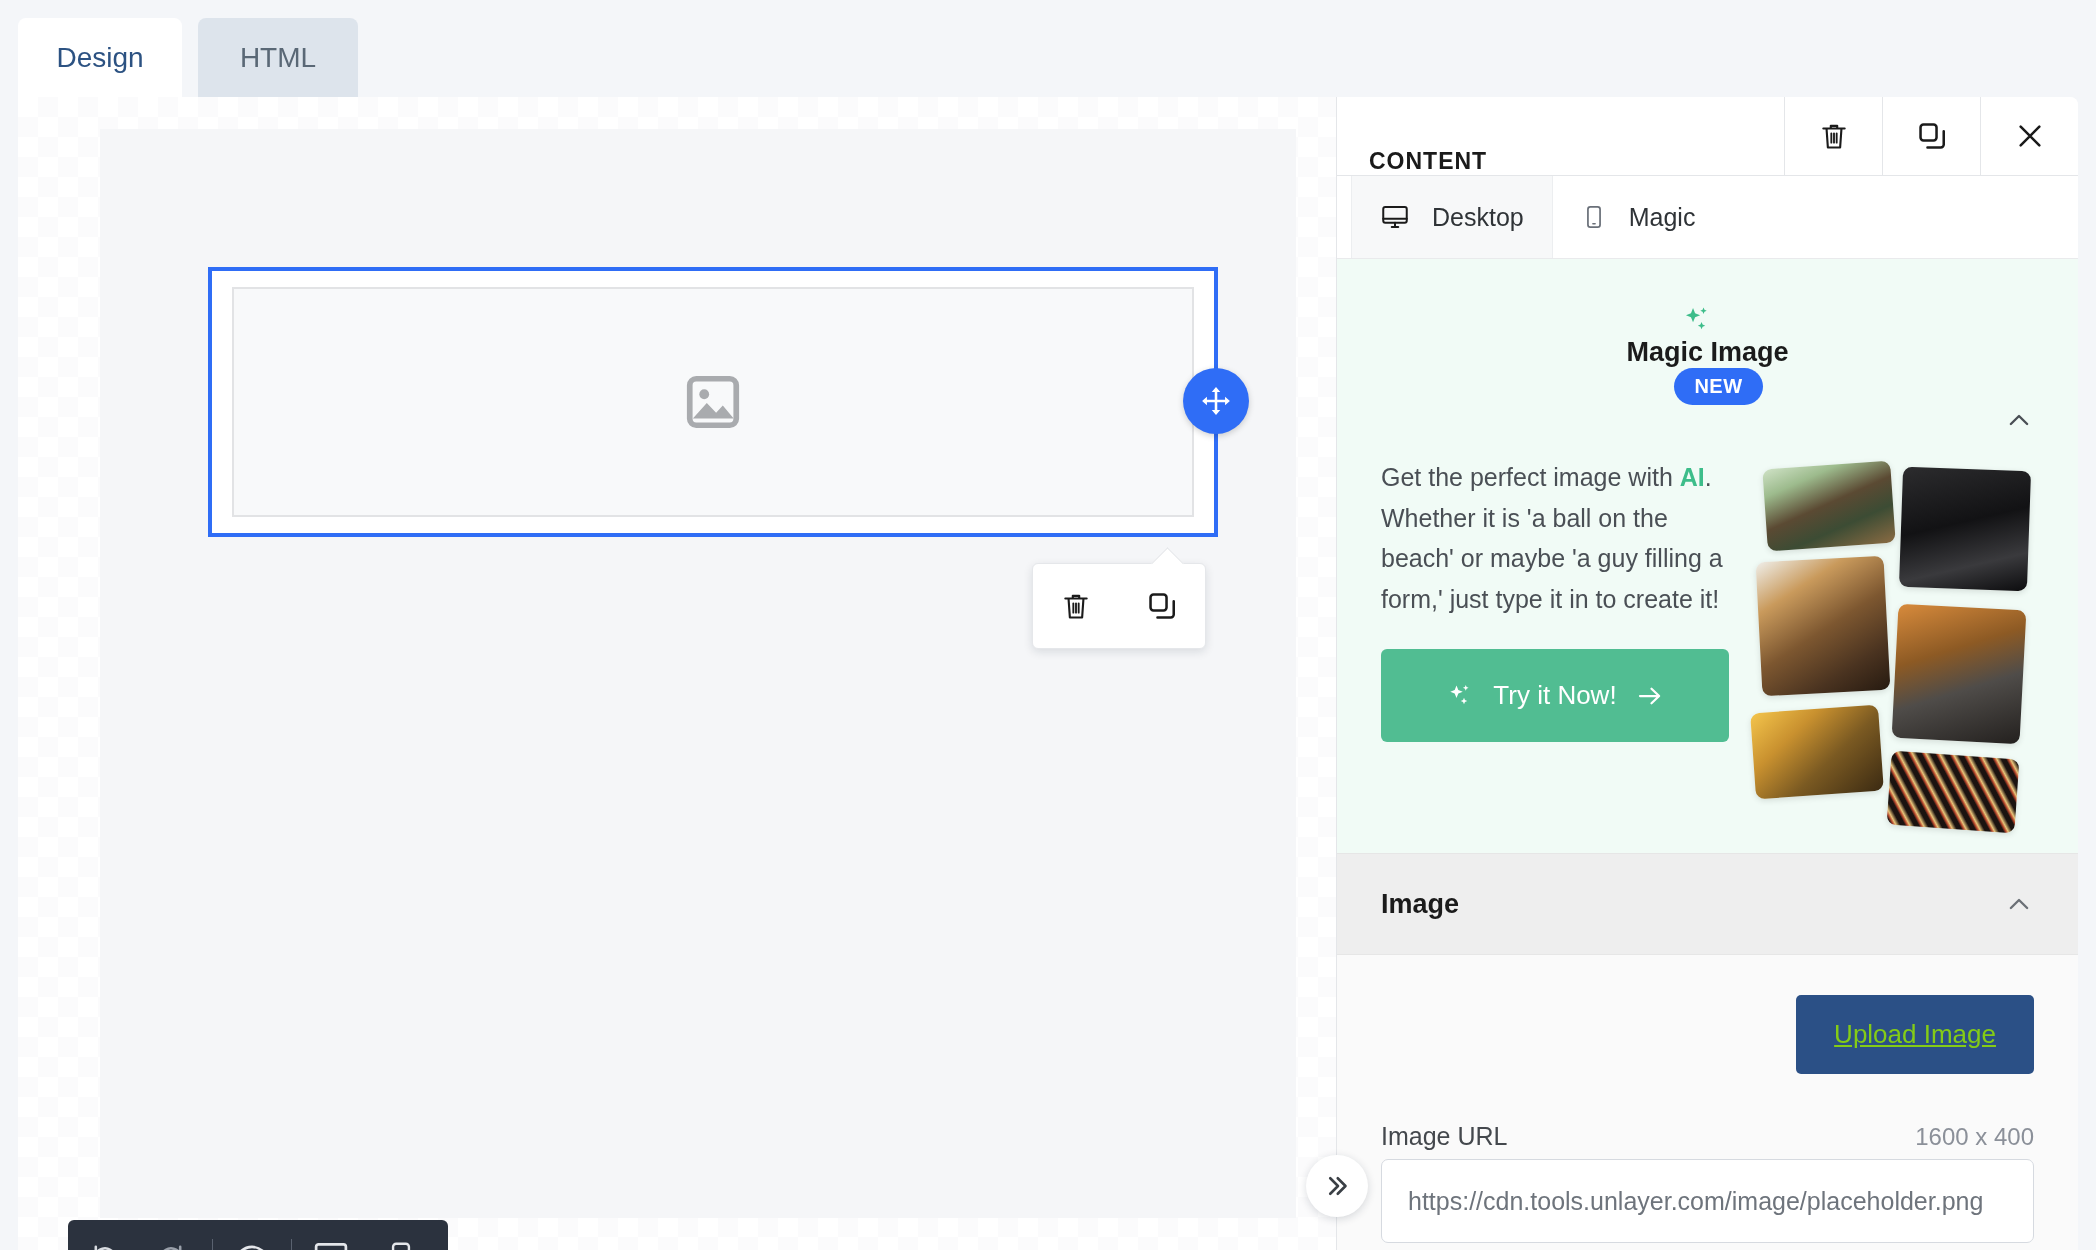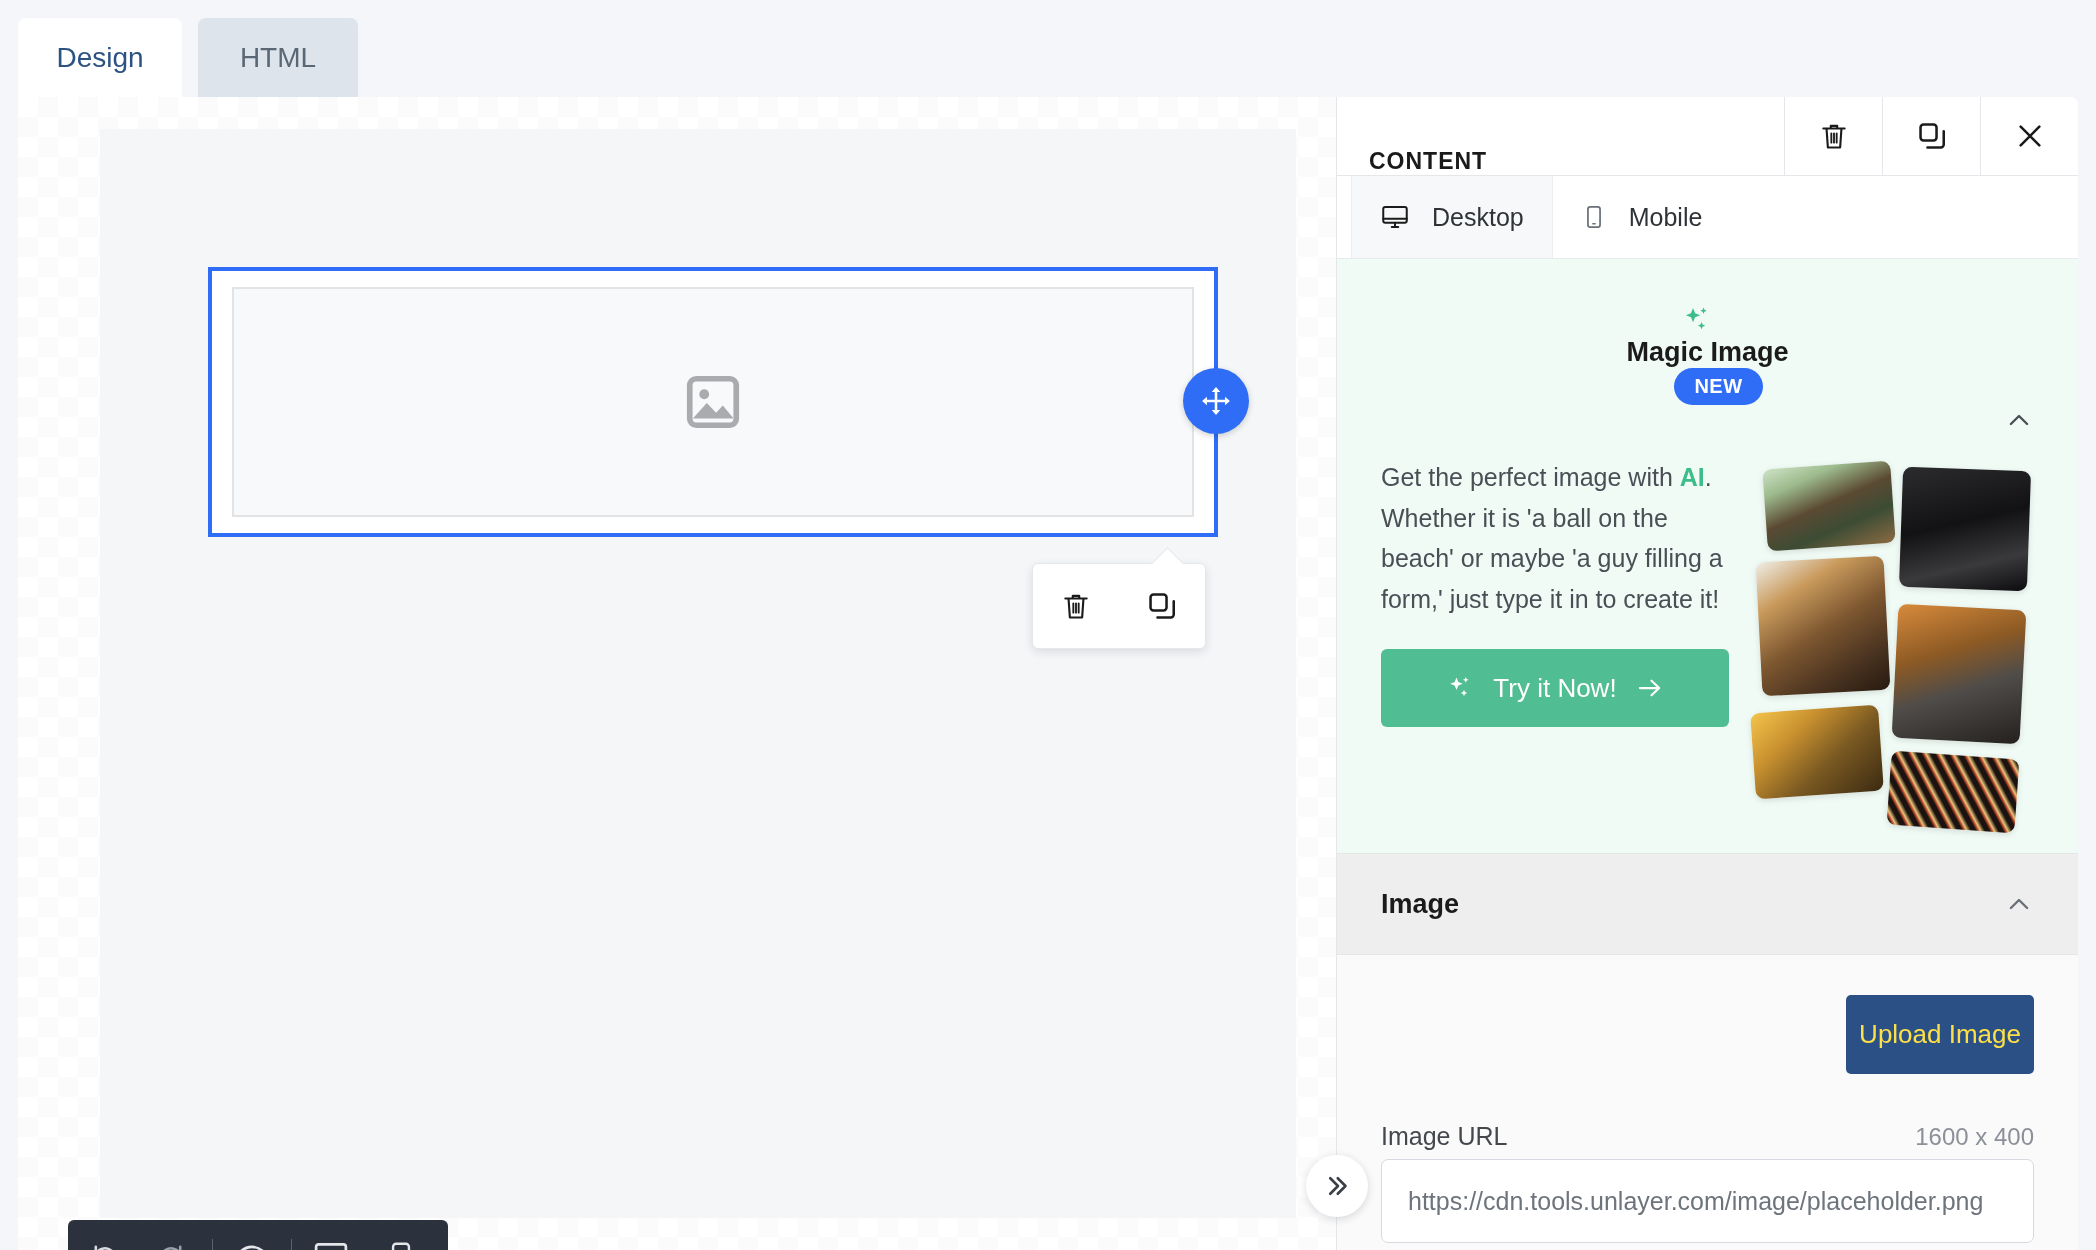--- a/index.html
+++ b/index.html
@@ -117,38 +117,38 @@
   .magictitle{font-size:27px;font-weight:bold;color:#1b1b1b;}
   .newbadge{
     margin-left:22px;background:#2f6df6;color:#fff;font-size:20px;font-weight:bold;
     border-radius:999px;padding:7px 20px;letter-spacing:.5px;
   }
   .chev{margin-left:auto;cursor:pointer;display:block;}
   .magicbody{display:flex;padding:22px 44px 0 44px;}
   .magictext{width:360px;font-size:25px;line-height:1.62;color:#4a4f55;}
   .magictext b{color:#3dbd8a;font-weight:bold;}
   .trybtn{
-    margin-top:30px;width:348px;height:78px;background:#51bd92;border-radius:6px;
+    margin-top:30px;width:348px;height:93px;background:#51bd92;border-radius:6px;
     display:flex;align-items:center;justify-content:center;gap:18px;
     color:#ffffff;font-size:26px;cursor:pointer;
   }
   .collage{position:relative;width:272px;height:330px;margin-left:18px;margin-top:6px;}
   .ph{position:absolute;border-radius:9px;overflow:hidden;box-shadow:0 2px 6px rgba(0,0,0,.12);}
 
   
   .sechead{
     height:100px;background:#eeeeee;display:flex;align-items:center;padding:0 44px;
     border-top:1px solid #e6e6e6;border-bottom:1px solid #e6e6e6;
   }
   .sectitle{font-size:27px;font-weight:bold;color:#1b1b1b;}
   .secbody{background:#fafafa;padding:40px 44px 0 44px;}
   .uploadrow{display:flex;justify-content:flex-end;}
   .uploadbtn{
-    background:#2b5086;color:#fde047;font-size:26px;border-radius:5px;
-    padding:24px 13px;cursor:pointer;
+    background:#2b5086;color:#84cc16;font-size:26px;border-radius:5px;
+    padding:24px 38px;cursor:pointer;text-decoration:underline;
   }
   .urlrow{display:flex;align-items:center;justify-content:space-between;margin-top:48px;}
   .urllabel{font-size:25px;color:#44484d;}
   .urldim{font-size:24px;color:#8b9099;}
   .urlinput{
     margin-top:8px;width:100%;height:84px;box-sizing:border-box;
     border:1px solid #d6dae0;border-radius:7px;background:#ffffff;
     padding:16px 26px;font-size:25px;color:#6e747c;
     font-family:"Liberation Sans", sans-serif;
   }
@@ -279,21 +279,21 @@
             <rect x="2.6" y="4" width="18.8" height="12.6" rx="1.6" stroke="#1b1b1b" stroke-width="1.6"></rect>
             <path d="M2.6 13.4h18.8M9.4 20h5.2M12 16.6V20" stroke="#1b1b1b" stroke-width="1.6" stroke-linecap="round"></path>
           </svg>
           <span>Desktop</span>
         </div>
         <div class="devtab">
           <svg width="26" height="26" viewBox="0 0 24 24" fill="none">
             <rect x="6.4" y="2.6" width="11.2" height="18.8" rx="2.2" stroke="#6a7079" stroke-width="1.6"></rect>
             <path d="M11 18.2h2" stroke="#6a7079" stroke-width="1.5" stroke-linecap="round"></path>
           </svg>
-          <span>Mobile</span>
+          <span>Magic</span>
         </div>
       </div>
 
       <div class="magic">
         <div class="magichead">
           <svg class="spark" width="34" height="34" viewBox="0 0 24 24">
             <path d="M9.2 3.6l1.45 3.55L14.2 8.6l-3.55 1.45L9.2 13.6l-1.45-3.55L4.2 8.6l3.55-1.45z" fill="#3dbd8a"></path>
             <path d="M16.6 3.2l.65 1.6 1.6.65-1.6.65-.65 1.6-.65-1.6-1.6-.65 1.6-.65z" fill="#3dbd8a"></path>
             <path d="M15.2 13.4l.75 1.85 1.85.75-1.85.75-.75 1.85-.75-1.85-1.85-.75 1.85-.75z" fill="#3dbd8a"></path>
           </svg>

